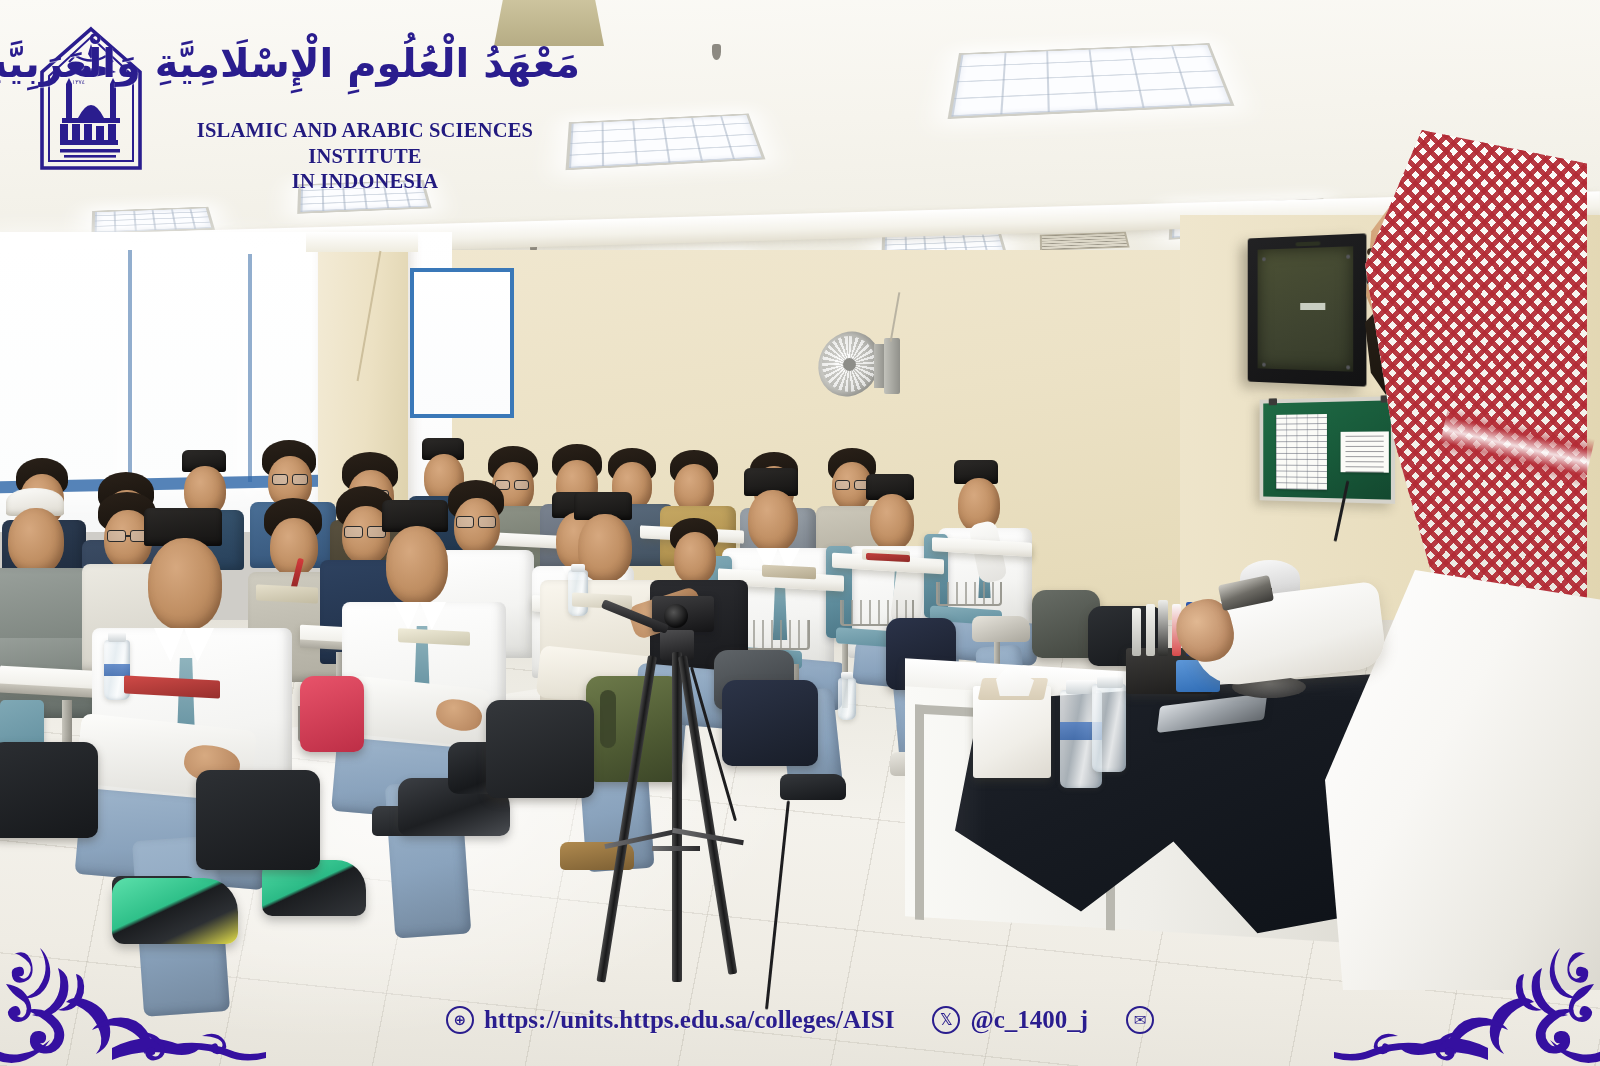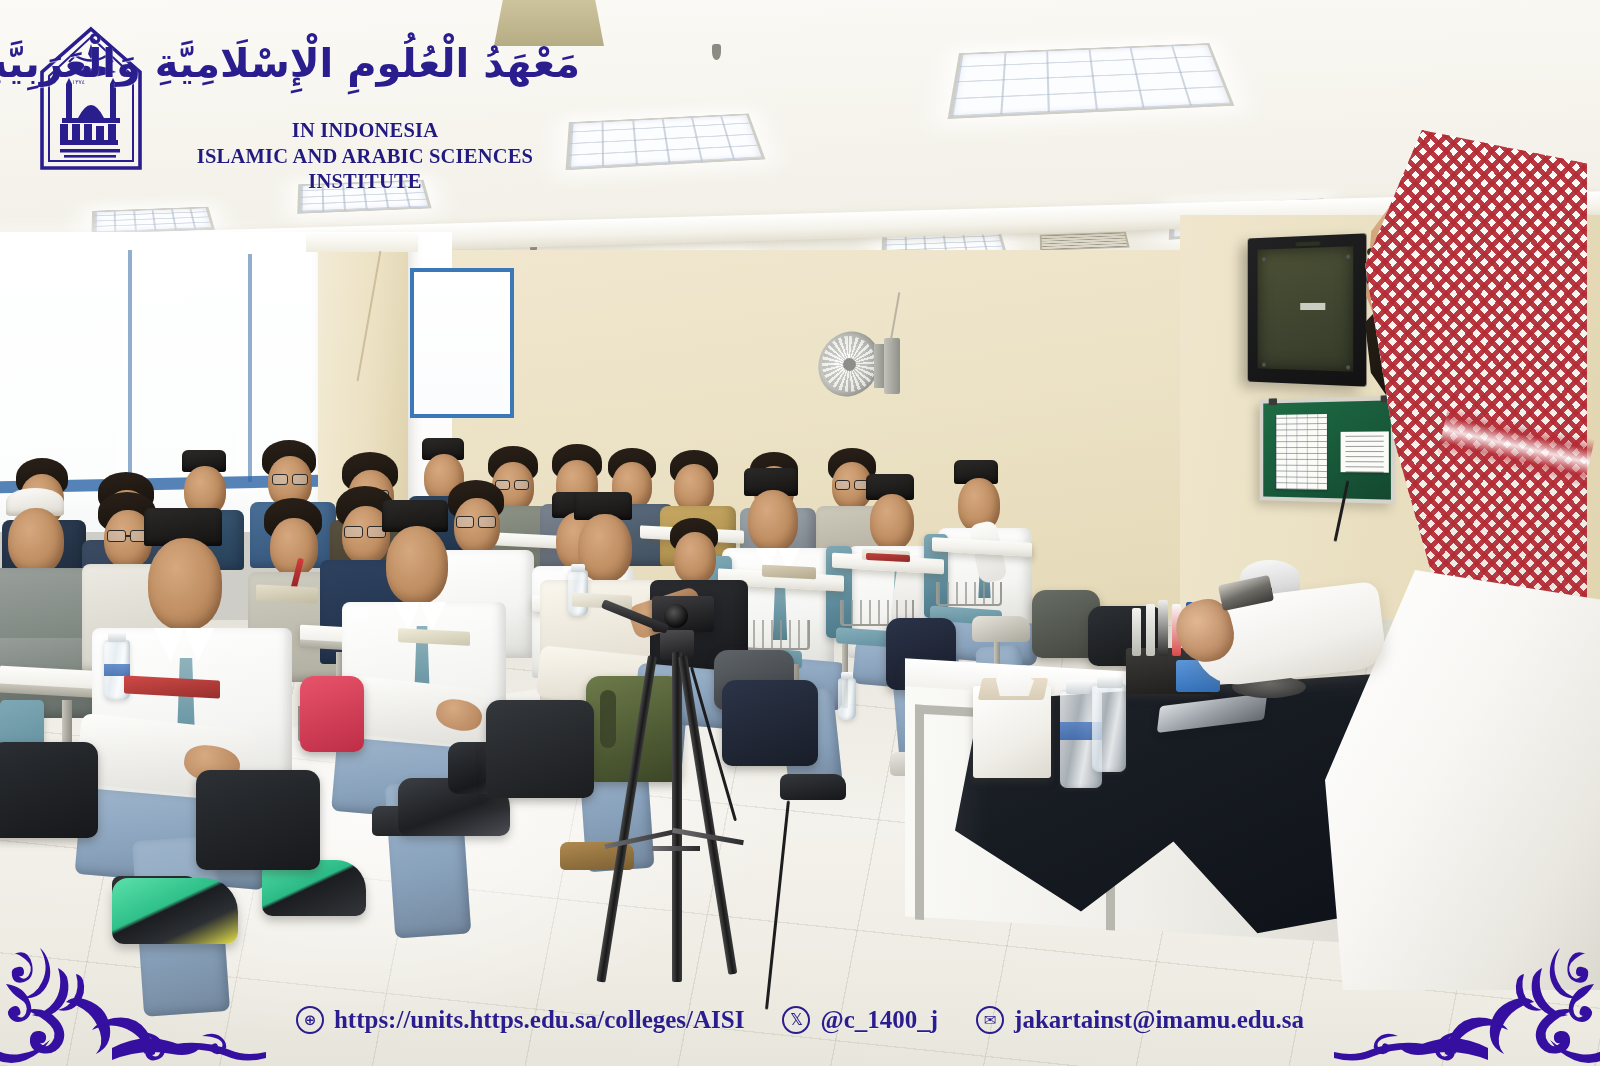--- a/index.html
+++ b/index.html
@@ -882,22 +882,22 @@
         <rect x="60" y="100" width="8" height="18"></rect>
         <rect x="72" y="98" width="8" height="20"></rect>
         <rect x="24" y="114" width="58" height="5"></rect>
       </g>
       <rect x="24" y="123" width="60" height="3.5" fill="#2a1d8e"></rect>
       <rect x="28" y="129" width="52" height="2.6" fill="#2a1d8e"></rect>
       <text x="36" y="58" font-size="6" fill="#2a1d8e" font-family="DejaVu Sans, sans-serif">١٣٧٤</text>
     </svg>
     <div class="brand-ar">مَعْهَدُ الْعُلُومِ الْإِسْلَامِيَّةِ وَالْعَرَبِيَّةِ فِي إِنْدُونِيسِيَا</div>
     <div class="brand-en">
+      <div>ISLAMIC AND ARABIC SCIENCES INSTITUTE</div>
       <div>IN INDONESIA</div>
-      <div>ISLAMIC AND ARABIC SCIENCES INSTITUTE</div>
     </div>
   </div>
 
   <svg class="orn orn-l" viewBox="0 0 270 120">
     <g fill="#3510a0">
       <path d="M18 10 q14 -6 18 10 q3 14 -8 18 q-10 3 -12 -6 q-2 -8 6 -9 q6 -1 6 5 q0 5 -5 4 q5 6 10 -1 q5 -9 -4 -16 q-8 -6 -11 -5 Z"></path>
       <path d="M44 4 q10 18 2 34 q-6 13 -20 16 q14 2 22 -8 q10 -13 4 -30 q-3 -8 -8 -12 Z"></path>
       <path d="M10 40 q18 2 24 18 q4 12 -5 18 q-9 5 -15 -2 q-5 -7 2 -11 q6 -3 8 3 q2 5 -3 6 q6 4 9 -3 q3 -9 -6 -14 q-8 -5 -14 -15 Z"></path>
       <path d="M62 24 q6 20 -4 34 q-8 11 -22 13 q16 5 27 -6 q13 -13 8 -32 q-3 -6 -9 -9 Z"></path>
       <path d="M30 66 q20 -4 32 10 q10 12 4 24 q-7 12 -21 9 q-12 -3 -11 -14 q1 -9 10 -8 q7 1 6 8 q-1 5 -6 4 q6 7 12 -1 q6 -9 -2 -17 q-9 -9 -24 -15 Z"></path>
@@ -916,21 +916,20 @@
     <div class="fitem">
       <div class="ficon">⊕</div>
       <div class="ftext">https://units.https.edu.sa/colleges/AISI</div>
     </div>
     <div class="fitem">
       <div class="ficon">𝕏</div>
       <div class="ftext">@c_1400_j</div>
     </div>
     <div class="fitem">
       <div class="ficon">✉</div>
-      <div class="ftext">jakartainst@imamu.edu.sa</div>
     </div>
   </div>
 
   <svg class="orn orn-r" viewBox="0 0 270 120">
     <g fill="#3510a0">
       <path d="M18 10 q14 -6 18 10 q3 14 -8 18 q-10 3 -12 -6 q-2 -8 6 -9 q6 -1 6 5 q0 5 -5 4 q5 6 10 -1 q5 -9 -4 -16 q-8 -6 -11 -5 Z"></path>
       <path d="M44 4 q10 18 2 34 q-6 13 -20 16 q14 2 22 -8 q10 -13 4 -30 q-3 -8 -8 -12 Z"></path>
       <path d="M10 40 q18 2 24 18 q4 12 -5 18 q-9 5 -15 -2 q-5 -7 2 -11 q6 -3 8 3 q2 5 -3 6 q6 4 9 -3 q3 -9 -6 -14 q-8 -5 -14 -15 Z"></path>
       <path d="M62 24 q6 20 -4 34 q-8 11 -22 13 q16 5 27 -6 q13 -13 8 -32 q-3 -6 -9 -9 Z"></path>
       <path d="M30 66 q20 -4 32 10 q10 12 4 24 q-7 12 -21 9 q-12 -3 -11 -14 q1 -9 10 -8 q7 1 6 8 q-1 5 -6 4 q6 7 12 -1 q6 -9 -2 -17 q-9 -9 -24 -15 Z"></path>

